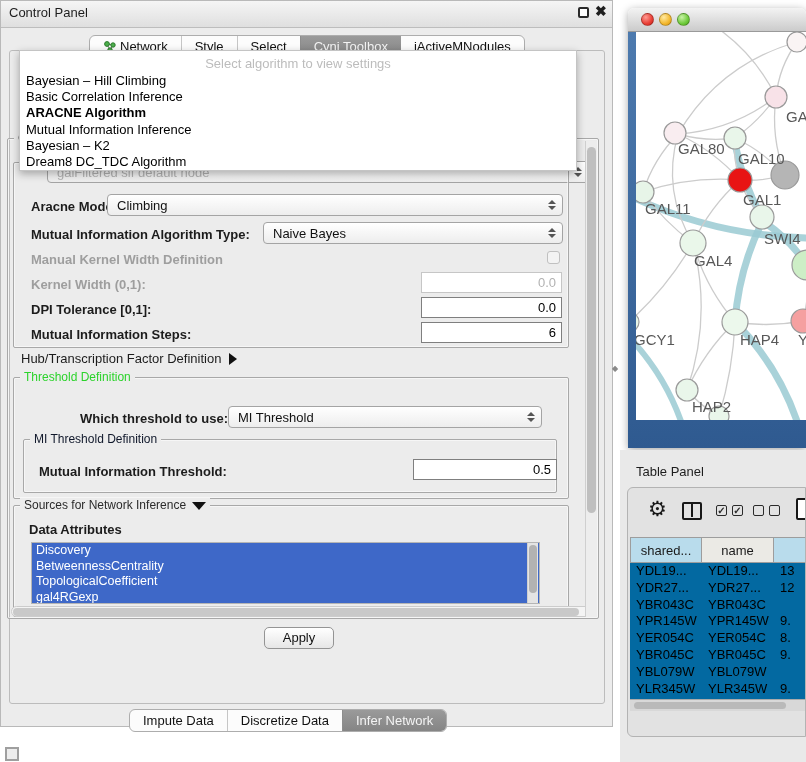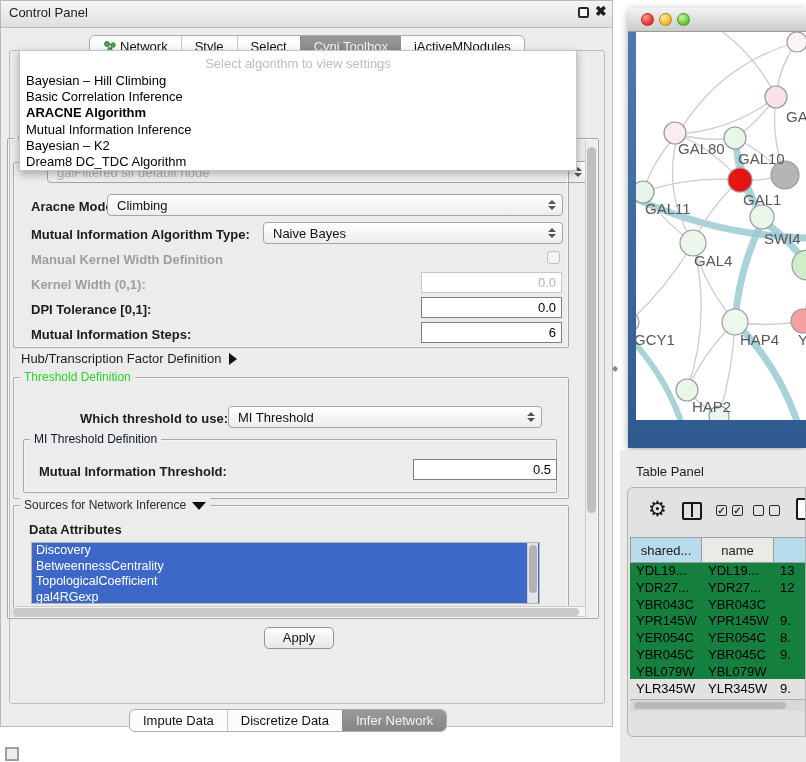--- a/index.html
+++ b/index.html
@@ -94,21 +94,21 @@
   #tp-title { left:16px; top:14px; font-size:13px; color:#1d1d1d; }
   #tp-box { left:7px; top:37px; width:179px; height:250px; background:#e2e2e2; border:1px solid #b3b3b3; border-radius:6px 0 0 6px; overflow:hidden; }
   #tp-toolbar { left:0; top:0; width:179px; height:49px; }
   #gear-icon { left:20px; top:9px; font-size:21px; color:#181818; }
   #cols-icon { left:54px; top:14px; width:20px; height:18px; border:2.5px solid #181818; border-radius:2px; }
   #cols-icon:before { content:""; position:absolute; left:6.5px; top:0; width:2.5px; height:13px; background:#181818; }
   .cb { position:absolute; width:11px; height:11px; border:1.5px solid #2a2a2a; border-radius:2px; top:17px; font-size:10px; line-height:10px; text-align:center; color:#2a2a2a; font-weight:bold; }
   .cb.checked:after { content:"\2713"; }
   #doc-icon { left:168px; top:10px; width:16px; height:22px; border:2.5px solid #181818; border-radius:2px; background:#fff; }
 
-  #tp-table { left:2px; top:49px; width:177px; height:142px; background:#15803d; }
+  #tp-table { left:2px; top:49px; width:177px; height:162px; background:#0369a1; }
   #thead-row { display:flex; height:26px; }
   .hcell { border:1px solid #9d9d9d; border-left:none; font-size:13px; color:#1a1a1a; display:flex; align-items:center; justify-content:center; background:#ebeae5; }
   .hcell.first { border-left:1px solid #9d9d9d; }
   .hcell.hl { background:#b9dcec; }
   #tbody { overflow:hidden; height:136px; }
   .trow { display:flex; height:16.8px; }
   .tcell { font-size:13px; color:#000; padding-left:6px; white-space:nowrap; overflow:hidden; line-height:16.5px; }
   .tc1 { width:72px; } .tc2 { width:72px; } .tc3 { width:33px; }
   #tbl-hscroll { left:2px; top:211px; width:177px; height:12px; background:#d8d8d8; border-top:1px solid #ababab; }
   #tbl-hthumb { left:6px; top:213.5px; width:152px; height:7px; background:#b9b9b9; border-radius:3.5px; }

